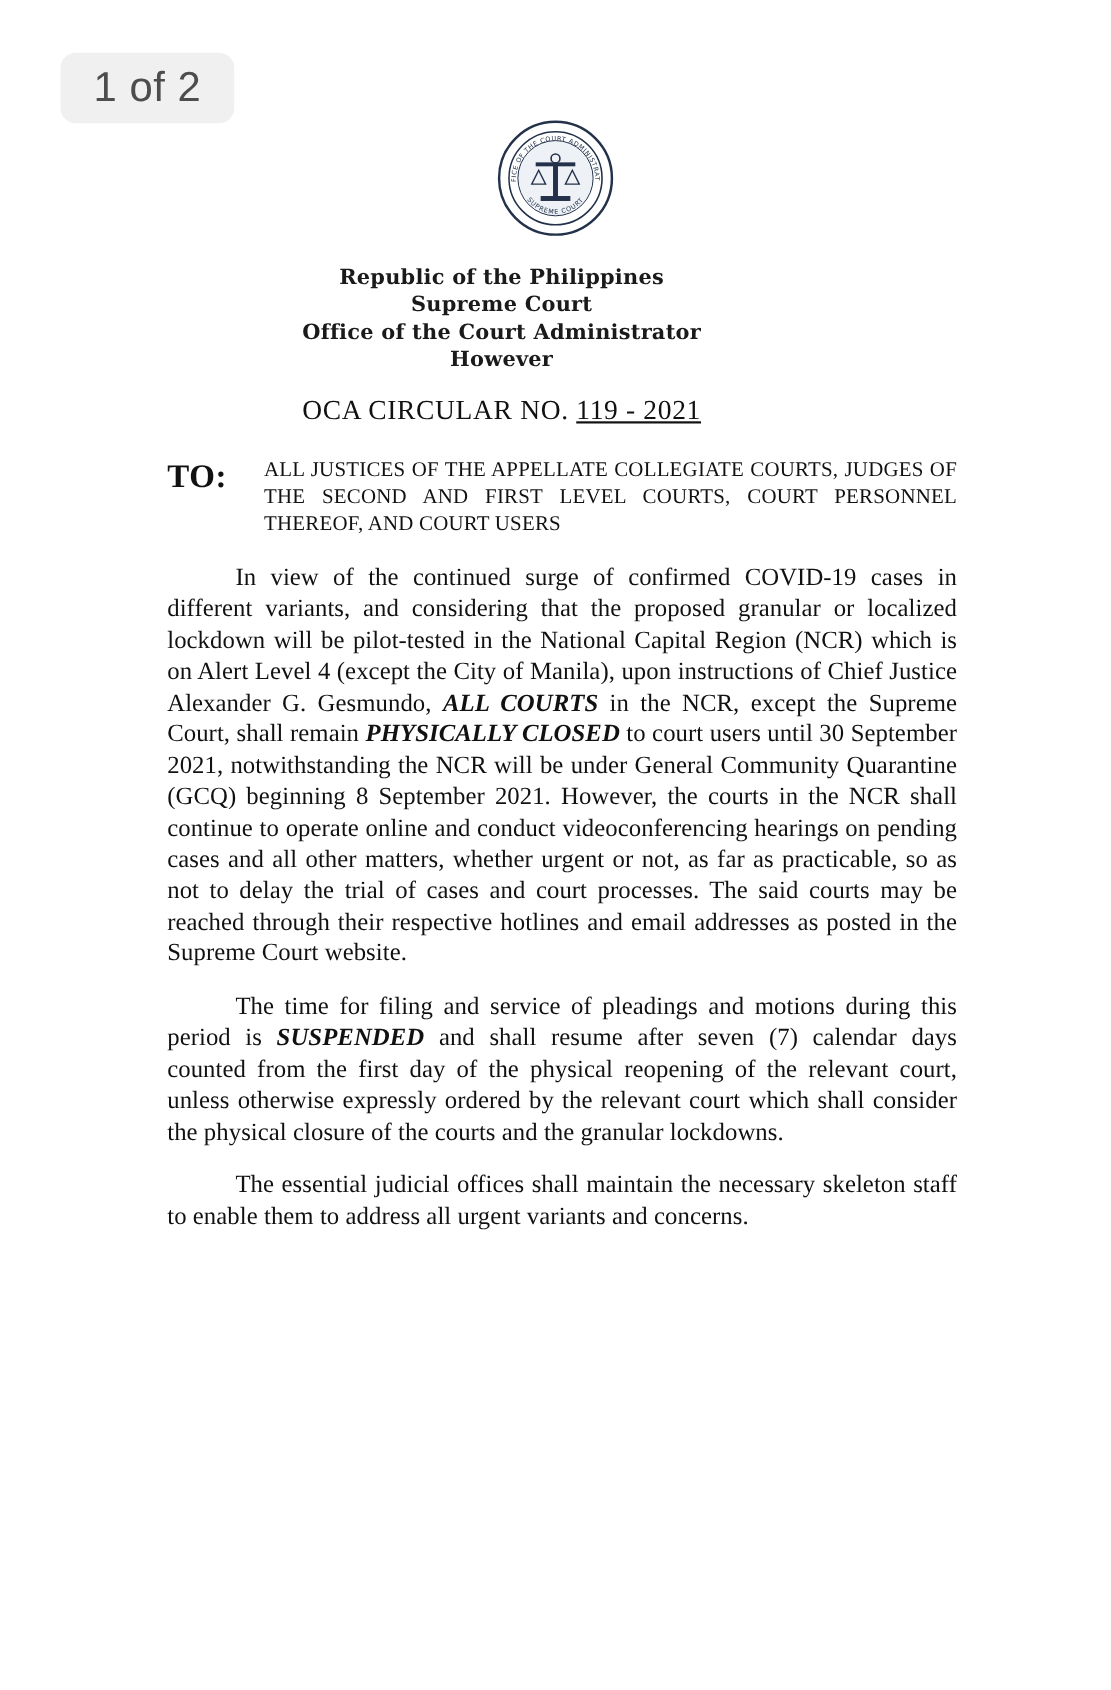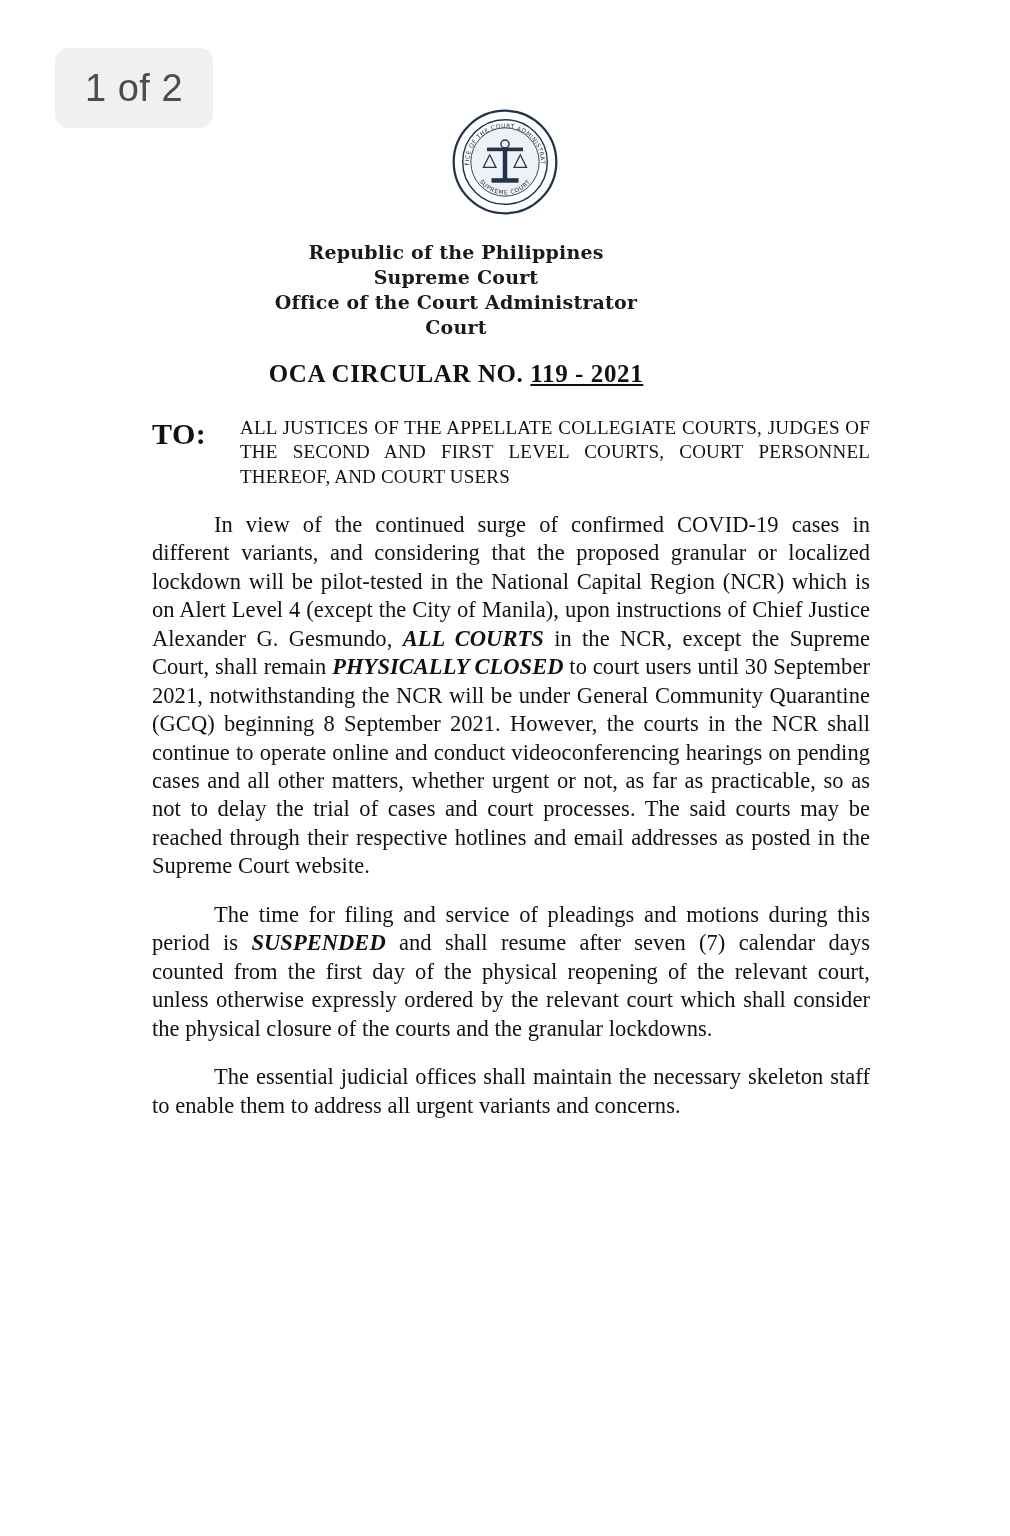--- a/index.html
+++ b/index.html
@@ -15,21 +15,21 @@
     color: #111111;
     overflow: hidden;
   }
 
   
   .page-badge {
     position: absolute;
     top: 48px;
     left: 55px;
     width: 158px;
-    height: 80px;
+    height: 64px;
     background: #f0f0f0;
     border-radius: 14px;
     display: flex;
     align-items: center;
     justify-content: center;
     font-family: "Liberation Sans", sans-serif;
     font-size: 38px;
     color: #4d4d4d;
     letter-spacing: 0.5px;
     z-index: 5;
@@ -74,21 +74,21 @@
     font-weight: 700;
   }
 
   .circular-title {
     position: absolute;
     top: 360px;
     left: 0;
     width: 912px;
     text-align: center;
     font-size: 25px;
-    font-weight: 700;
+    font-weight: 400;
     letter-spacing: 0.6px;
   }
   .circular-title .num {
     text-decoration: underline;
   }
 
   .body-area {
     position: absolute;
     top: 416px;
     left: 152px;
@@ -160,21 +160,21 @@
       <path d="M 43 52 L 36 66 L 50 66 Z" fill="none" stroke="#23324a" stroke-width="1.4"></path>
       <path d="M 77 52 L 70 66 L 84 66 Z" fill="none" stroke="#23324a" stroke-width="1.4"></path>
       <circle cx="60" cy="40" r="4.5" fill="none" stroke="#23324a" stroke-width="1.6"></circle>
     </svg>
   </div>
 
   <div class="letterhead">
     <div>Republic of the Philippines</div>
     <div>Supreme Court</div>
     <div>Office of the Court Administrator</div>
-    <div>Court</div>
+    <div>However</div>
   </div>
 
   <div class="circular-title">
     <span>OCA CIRCULAR NO. </span><span class="num">119 - 2021</span>
   </div>
 
   <div class="body-area">
 
     <div class="addr-row">
       <div class="addr-label">TO:</div>

